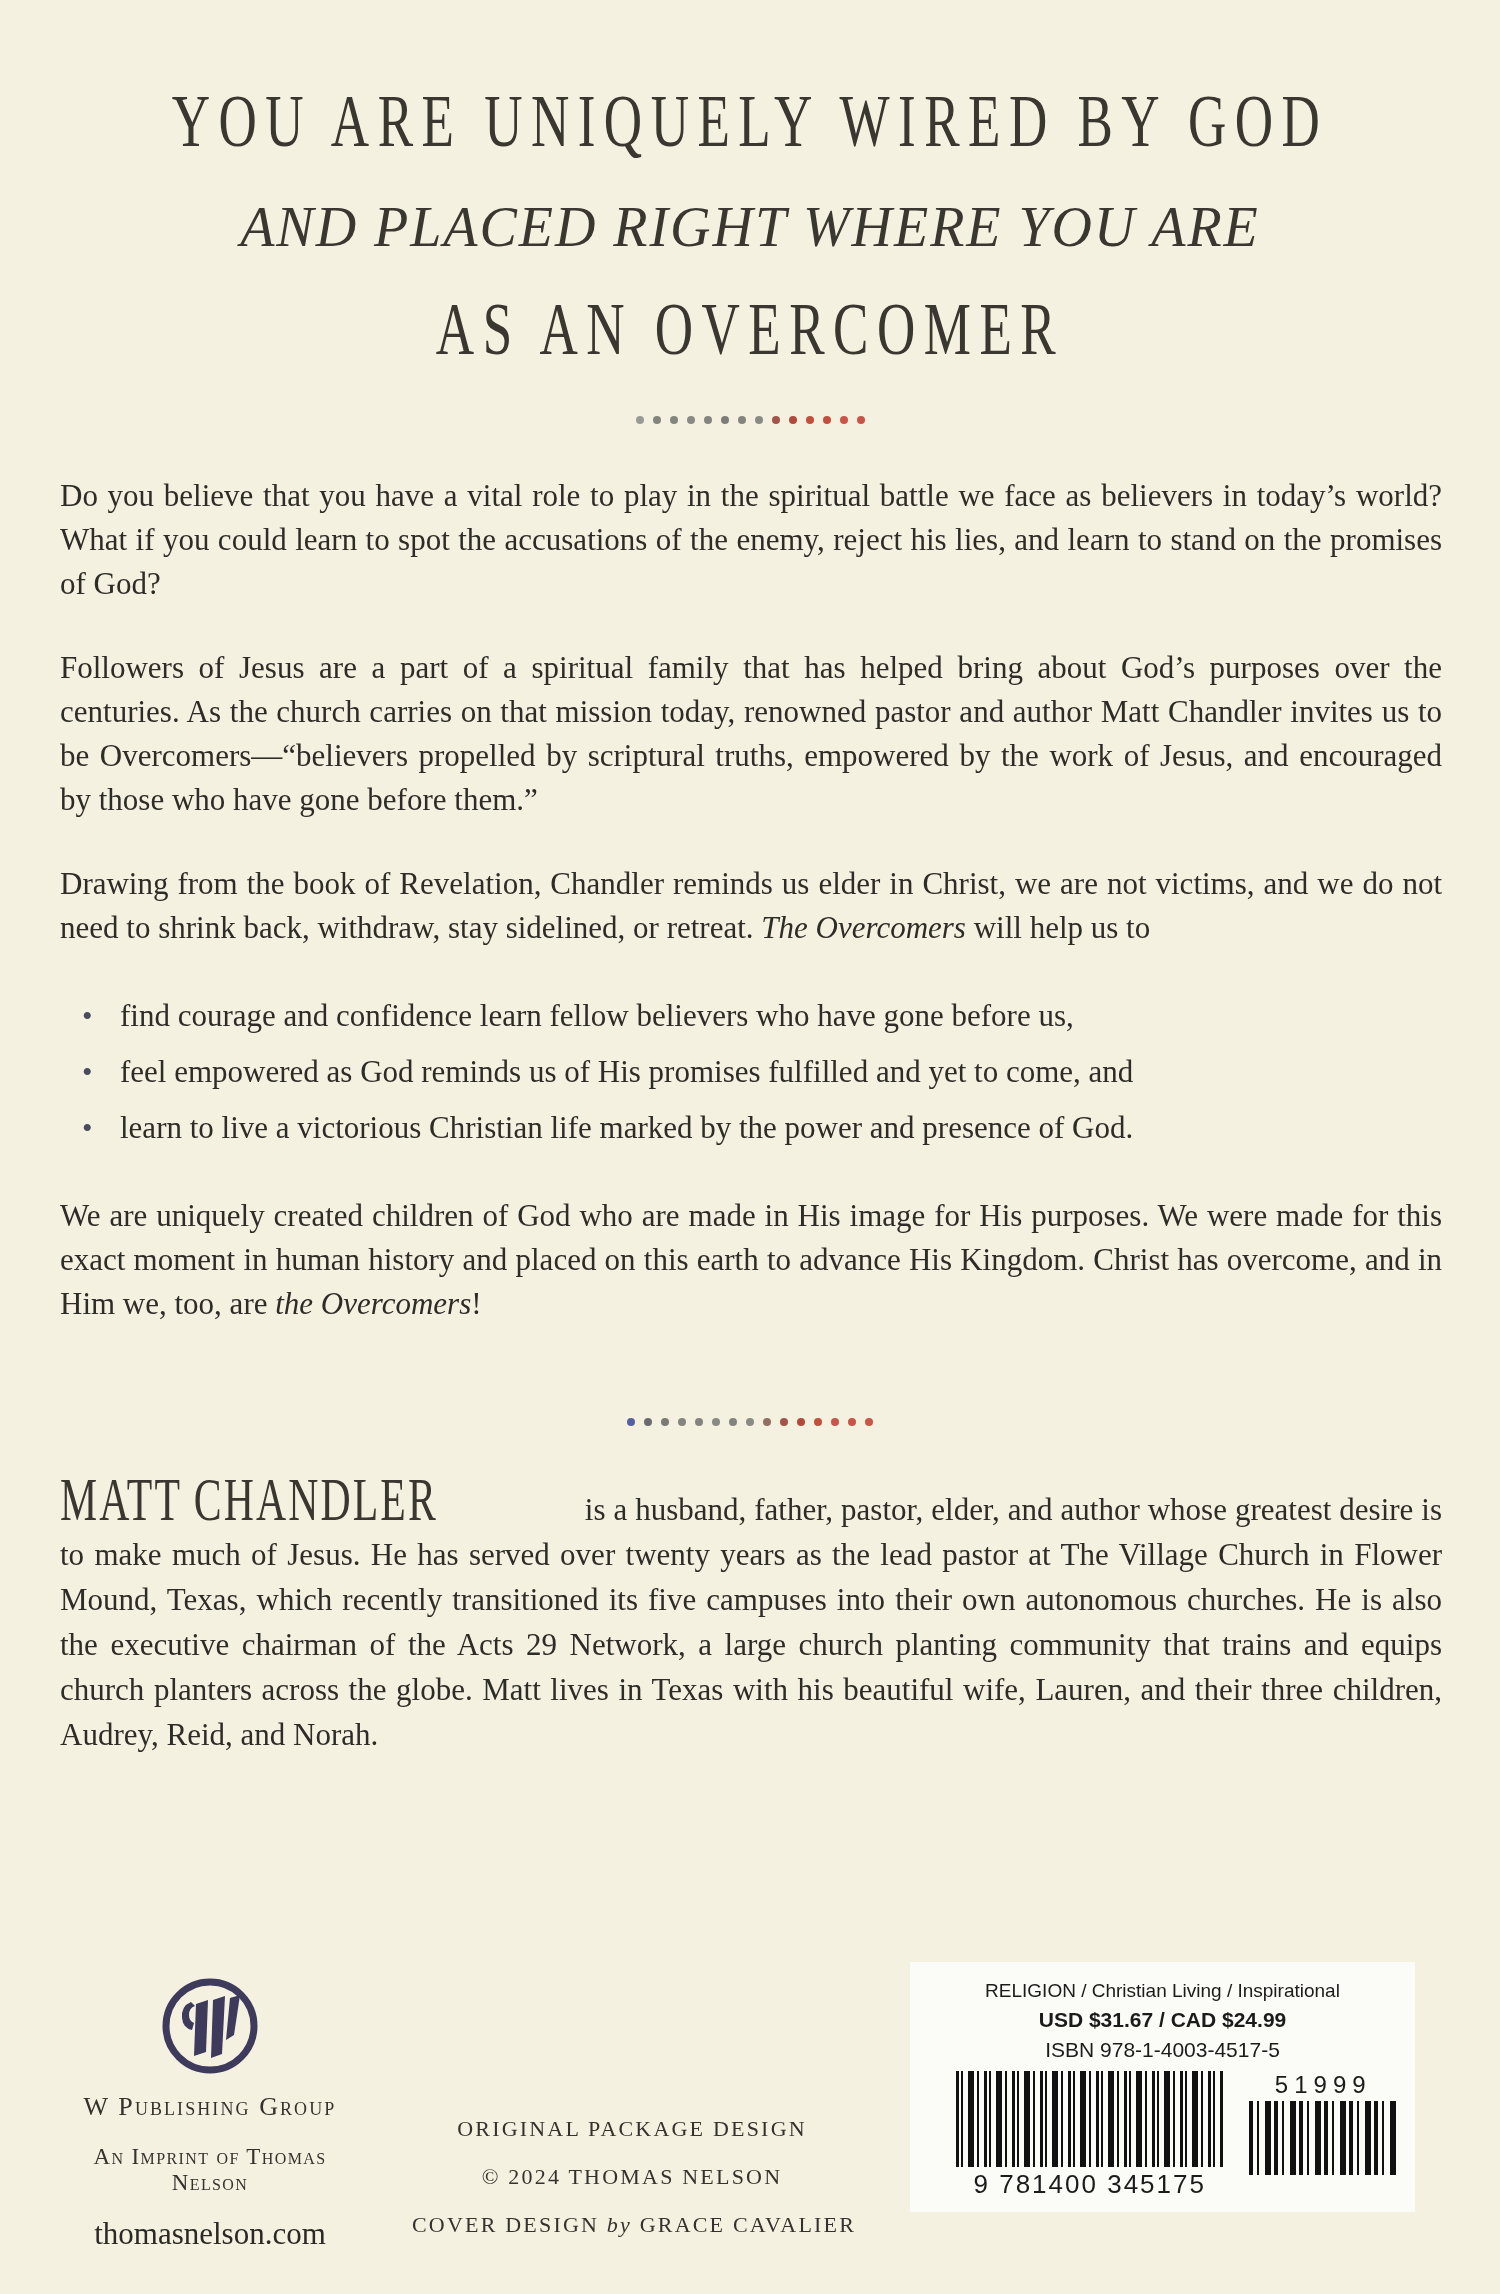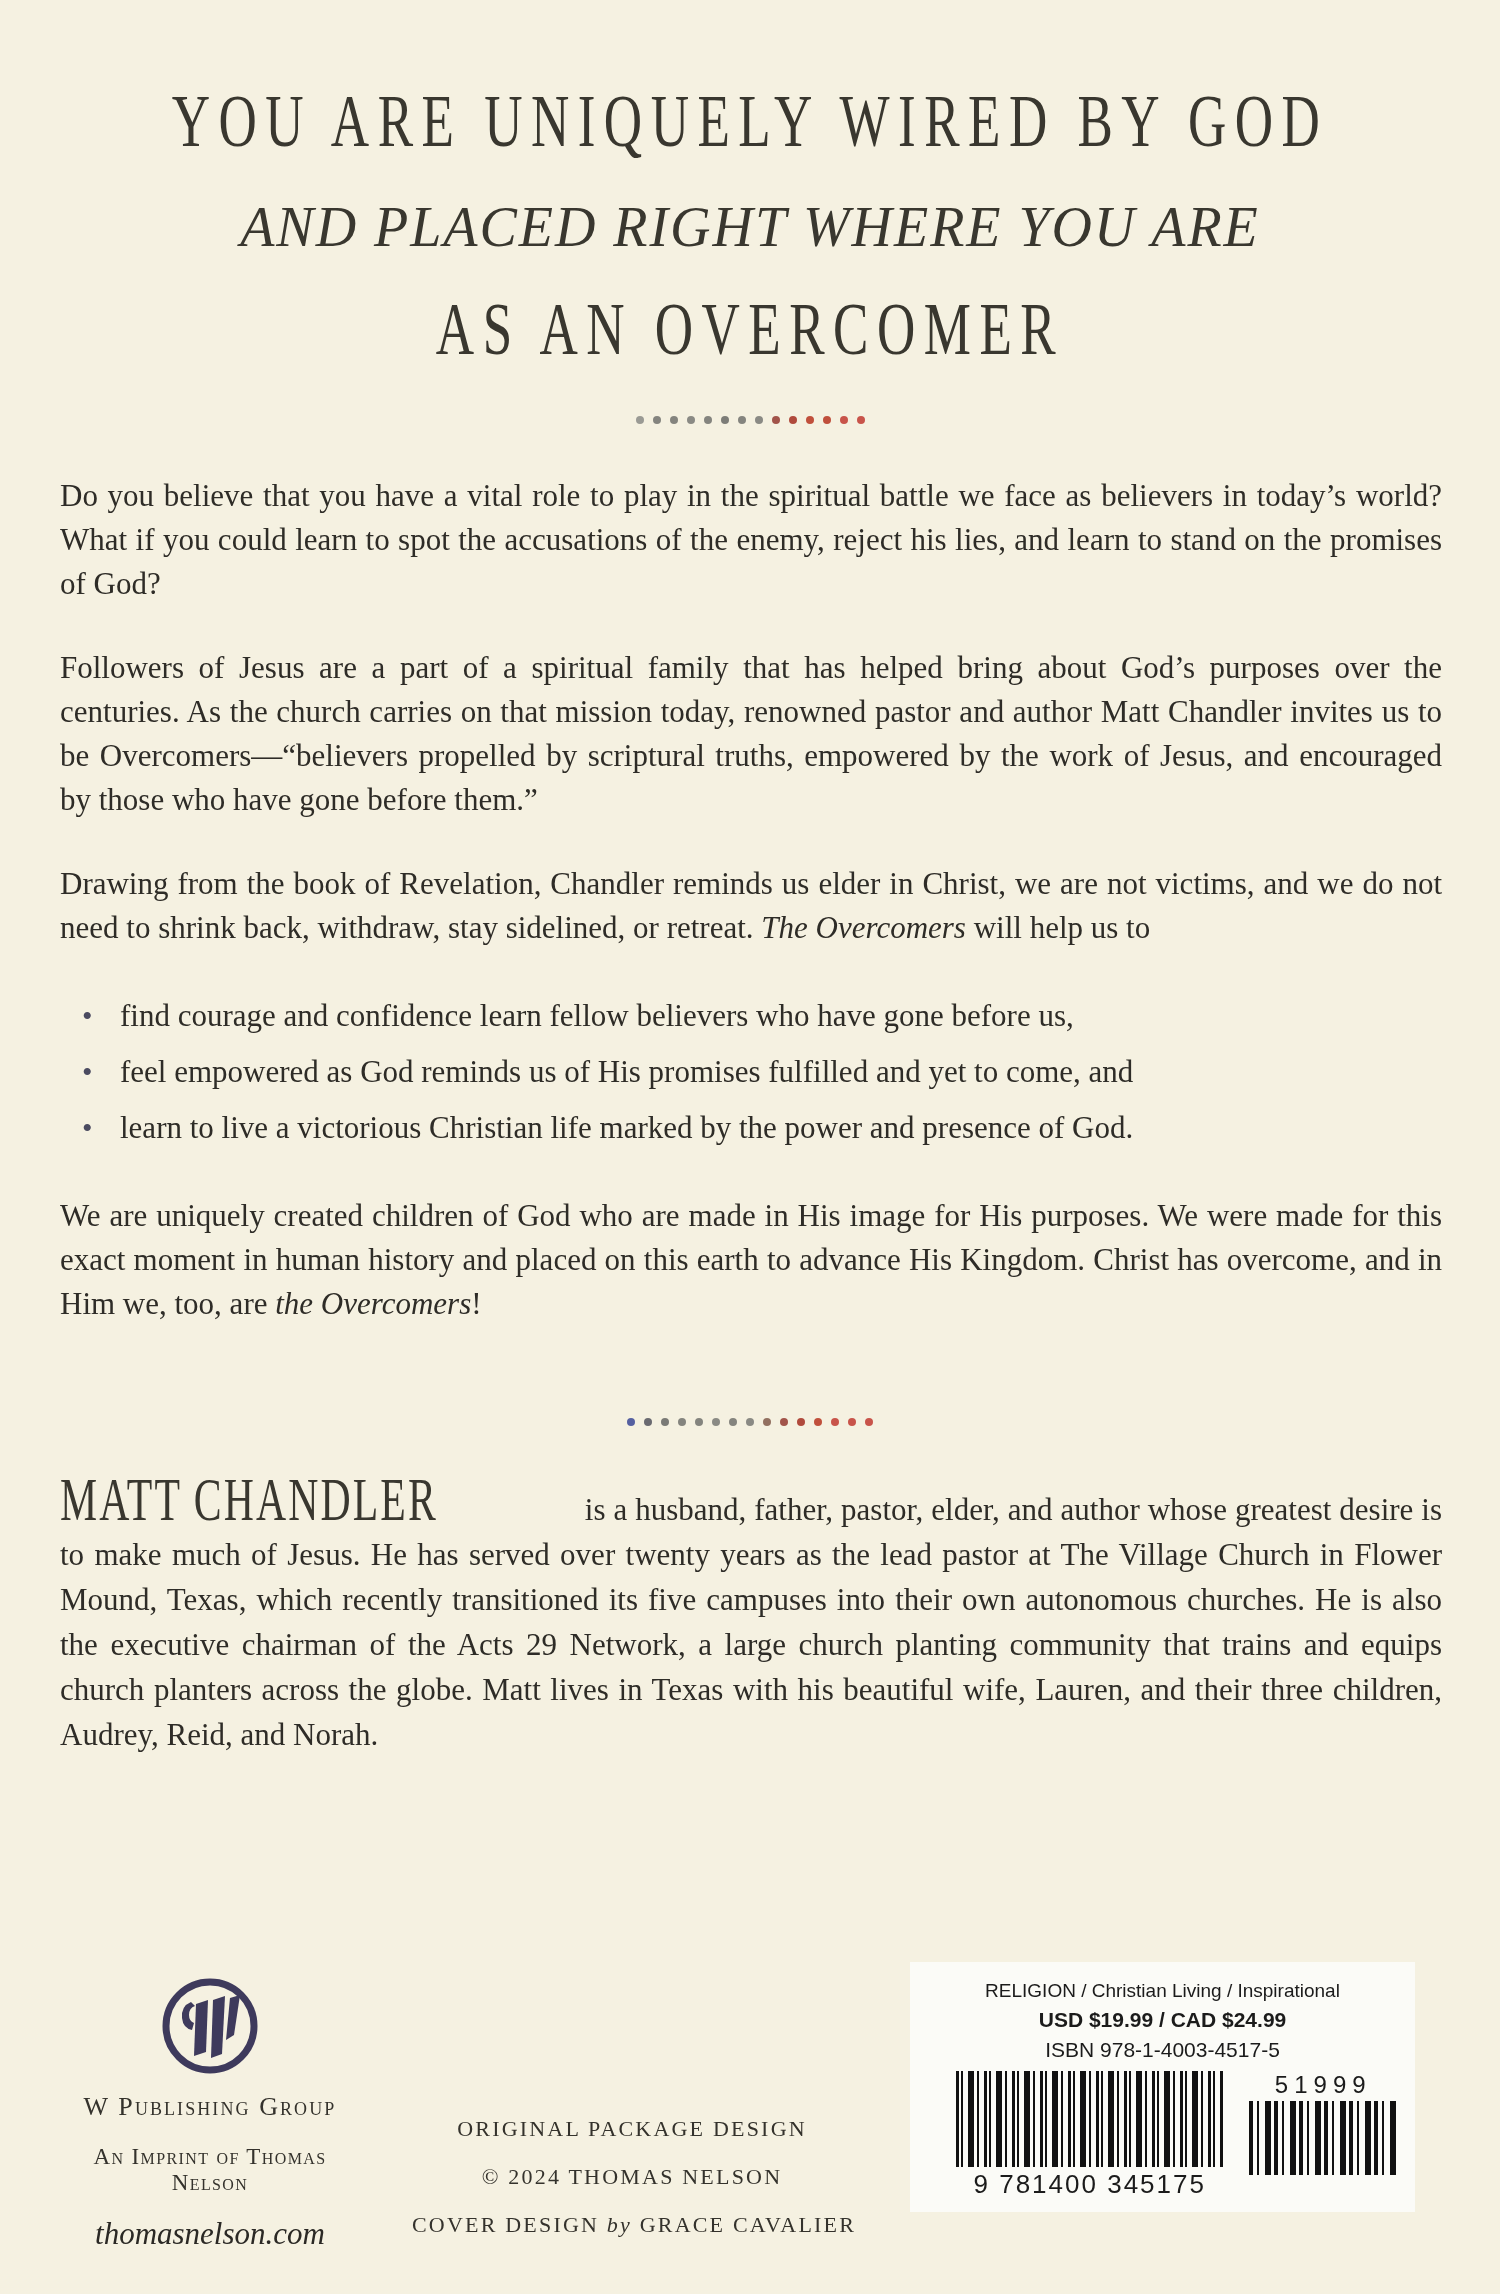--- a/index.html
+++ b/index.html
@@ -117,21 +117,21 @@
     margin-bottom:22px;
     text-align:center;
   }
   .pub-line2{
     font-variant:small-caps;
     font-size:23px;
     letter-spacing:0.06em;
     color:#34322c;
     margin-bottom:20px;
   }
-  .pub-site{font-size:31px;color:#2b2925;font-style:italic;}
+  .pub-site{font-size:31px;color:#2b2925;}
   .credits-col{
     width:440px;
     margin-left:52px;
     text-align:center;
     margin-bottom:56px;
   }
   .credit-line{
     font-size:22px;
     letter-spacing:0.10em;
     color:#34322c;
@@ -259,21 +259,21 @@
     </div>
 
     <div class="credits-col">
       <div class="credit-line">ORIGINAL PACKAGE DESIGN</div>
       <div class="credit-line">© 2024 THOMAS NELSON</div>
       <div class="credit-line"><span>COVER DESIGN </span><span class="it">by</span><span> GRACE CAVALIER</span></div>
     </div>
 
     <div class="barcode-box">
       <div class="bc-category">RELIGION / Christian Living / Inspirational</div>
-      <div class="bc-price">USD $19.99 / CAD $24.99</div>
+      <div class="bc-price">USD $31.67 / CAD $24.99</div>
       <div class="bc-isbn">ISBN 978-1-4003-4517-5</div>
       <div class="bc-row">
         <div class="bc-main">
           <div class="bc-main-bars"></div>
           <div class="bc-main-digits">9 781400 345175</div>
         </div>
         <div class="bc-addon">
           <div class="bc-addon-digits">51999</div>
           <div class="bc-addon-bars"></div>
         </div>

